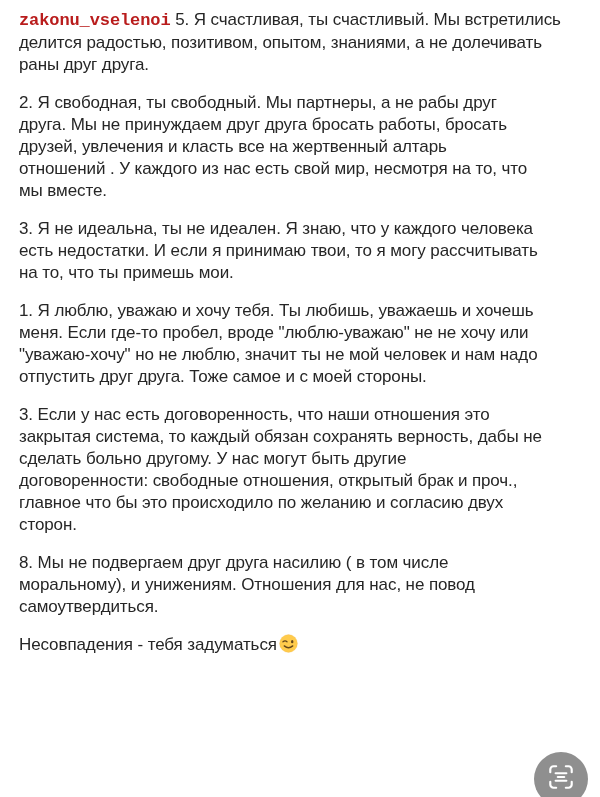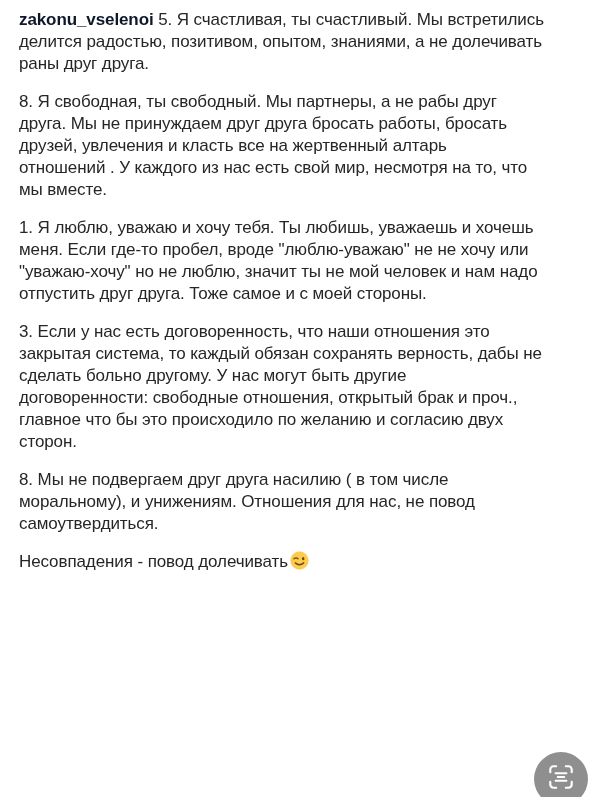--- a/index.html
+++ b/index.html
@@ -26,22 +26,23 @@
     font-size: 17px;
     line-height: 22px;
     color: #262626;
     letter-spacing: -0.1px;
   }
   .para .t {
     white-space: pre;
   }
   .username {
     font-weight: 700;
-    color: #0f172a;
+    color: #b91c1c;
     cursor: pointer;
+    font-family: Liberation Mono, monospace;
   }
   .closing {
     margin-bottom: 0;
   }
   .emoji {
     display: inline-block;
     width: 19px;
     height: 19px;
     vertical-align: -3px;
     margin-left: 2px;
@@ -70,46 +71,49 @@
 <body>
 
 <div class="screen">
 
   <div class="caption">
 
     <p class="para"><b class="username">zakonu_vselenoi</b> <span class="t">5. Я счастливая, ты счастливый. Мы встретились
 делится радостью, позитивом, опытом, знаниями, а не долечивать
 раны друг друга.</span></p>
 
-    <p class="para"><span class="t">8. Я свободная, ты свободный. Мы партнеры, а не рабы друг
+    <p class="para"><span class="t">2. Я свободная, ты свободный. Мы партнеры, а не рабы друг
 друга. Мы не принуждаем друг друга бросать работы, бросать
 друзей, увлечения и класть все на жертвенный алтарь
 отношений . У каждого из нас есть свой мир, несмотря на то, что
 мы вместе.</span></p>
 
+    <p class="para"><span class="t">3. Я не идеальна, ты не идеален. Я знаю, что у каждого человека
+есть недостатки. И если я принимаю твои, то я могу рассчитывать
+на то, что ты примешь мои.</span></p>
 
 
     <p class="para"><span class="t">1. Я люблю, уважаю и хочу тебя. Ты любишь, уважаешь и хочешь
 меня. Если где-то пробел, вроде "люблю-уважаю" не не хочу или
 "уважаю-хочу" но не люблю, значит ты не мой человек и нам надо
 отпустить друг друга. Тоже самое и с моей стороны.</span></p>
 
 
     <p class="para"><span class="t">3. Если у нас есть договоренность, что наши отношения это
 закрытая система, то каждый обязан сохранять верность, дабы не
 сделать больно другому. У нас могут быть другие
 договоренности: свободные отношения, открытый брак и проч.,
 главное что бы это происходило по желанию и согласию двух
 сторон.</span></p>
 
     <p class="para"><span class="t">8. Мы не подвергаем друг друга насилию ( в том числе
 моральному), и унижениям. Отношения для нас, не повод
 самоутвердиться.</span></p>
 
-    <p class="para closing"><span class="t">Несовпадения - повод долечивать</span><span class="emoji" role="img" aria-label="😉"><svg width="19" height="19" viewBox="0 0 36 36">
+    <p class="para closing"><span class="t">Несовпадения - тебя задуматься</span><span class="emoji" role="img" aria-label="😉"><svg width="19" height="19" viewBox="0 0 36 36">
         <circle cx="18" cy="18" r="17" fill="#ffcb4c"></circle>
         <circle cx="18" cy="18" r="17" fill="none" stroke="#e8a33d" stroke-width="0.6" opacity="0.5"></circle>
         <path d="M7.5 14.8 Q11.5 11.6 15.2 14.8" fill="none" stroke="#65471b" stroke-width="2.4" stroke-linecap="round"></path>
         <ellipse cx="25" cy="14.5" rx="2.3" ry="3.2" fill="#65471b"></ellipse>
         <path d="M10 22.5 Q18 29.5 26 22.5" fill="none" stroke="#65471b" stroke-width="2.6" stroke-linecap="round"></path>
       </svg></span></p>
 
   </div>
 
   <button class="scan-btn" type="button">

